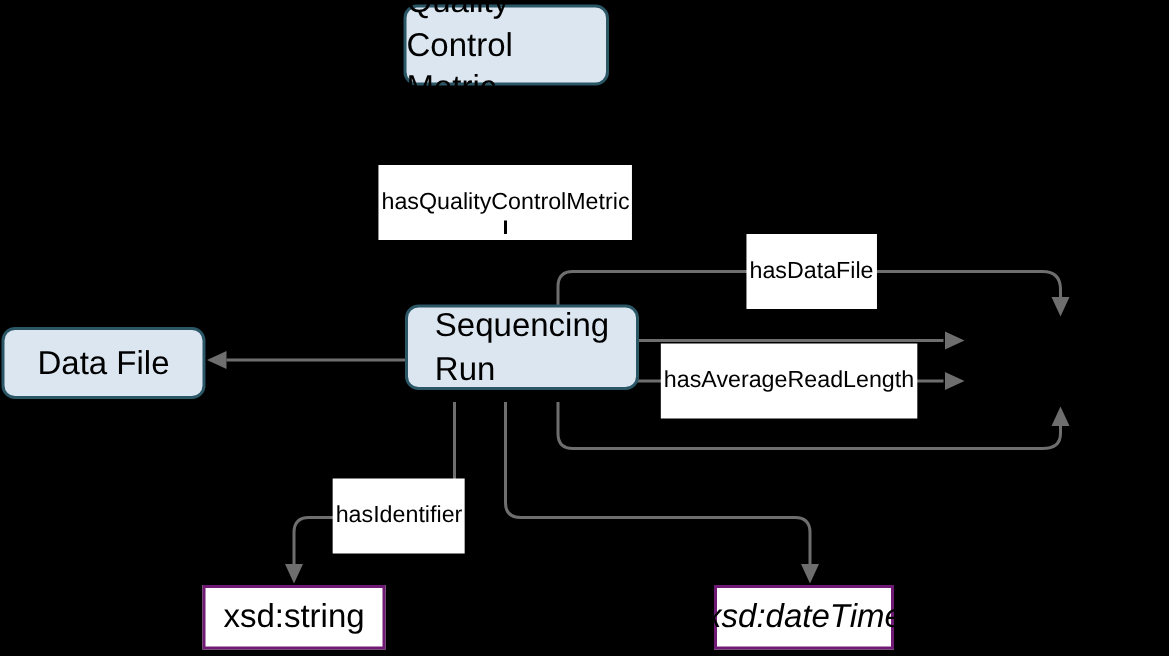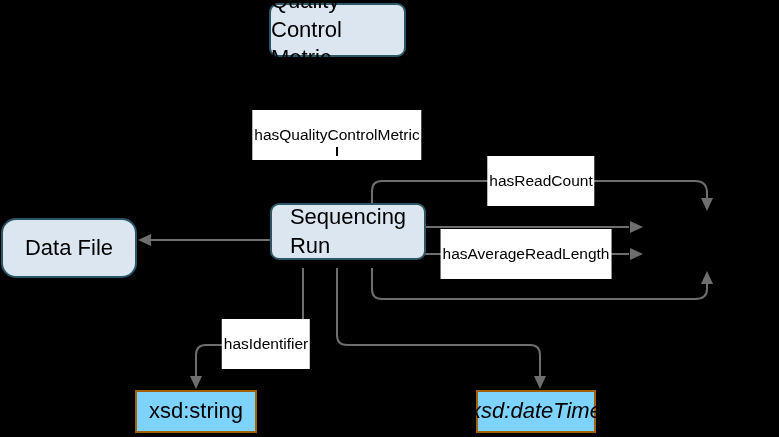--- a/index.html
+++ b/index.html
@@ -27,25 +27,25 @@
     font-size: 22px;
     line-height: 1.3;
     white-space: pre-line;
   }
   .entity {
     background: #dbe6f0;
     border: 2px solid #2a5666;
     border-radius: 9px;
   }
   .datatype {
-    background: #7dd3fc;
-    border: 2px solid #a16207;
+    background: #ffffff;
+    border: 2px solid #701a75;
   }
   .n-qcm        { left: 269px; top: 3px;   width: 137px; height: 54px; }
-  .n-datafile   { left: 1px;   top: 218px; width: 136px; height: 60px; border-radius: 15px; }
+  .n-datafile   { left: 1px;   top: 218px; width: 136px; height: 48px; }
   .n-seqrun     { left: 270px; top: 203px; width: 156px; height: 57px; }
   .n-quantity   { left: 643px; top: 211px; width: 132px; height: 60px; }
   .n-xsdstring  { left: 135px; top: 390px; width: 122px; height: 43px; }
   .n-xsddatetime{ left: 476px; top: 390px; width: 120px; height: 43px; font-style: italic; }
 
   .edge-label {
     position: absolute;
     transform: translate(-50%, -50%);
     background: #ffffff;
     color: #000000;
@@ -127,17 +127,17 @@
 Metric</div>
   <div class="node entity n-datafile">Data File</div>
   <div class="node entity n-seqrun">Sequencing
 Run</div>
   <div class="node datatype n-xsdstring">xsd:string</div>
   <div class="node datatype n-xsddatetime">xsd:dateTime</div>
 
   <div class="edge-label el-qcm">hasQualityControlMetric</div>
   <div class="label-chip"></div>
   <div class="label-chip-tick"></div>
-  <div class="edge-label el-readcount">hasReadCount</div>
+  <div class="edge-label el-readcount">hasDataFile</div>
   <div class="edge-label el-readlength">hasAverageReadLength</div>
   <div class="edge-label el-identifier">hasIdentifier</div>
 
 </div>
 
 </body></html>

